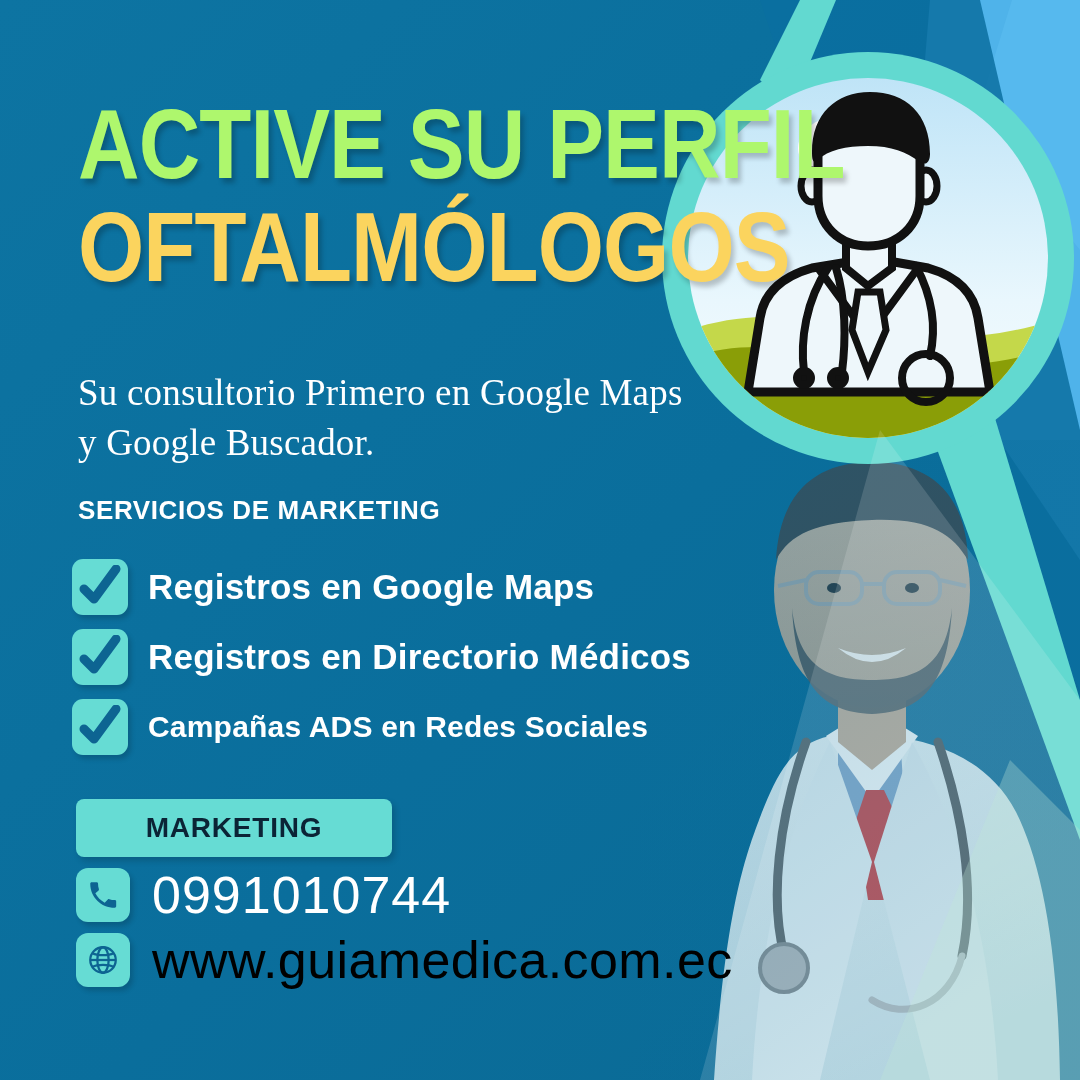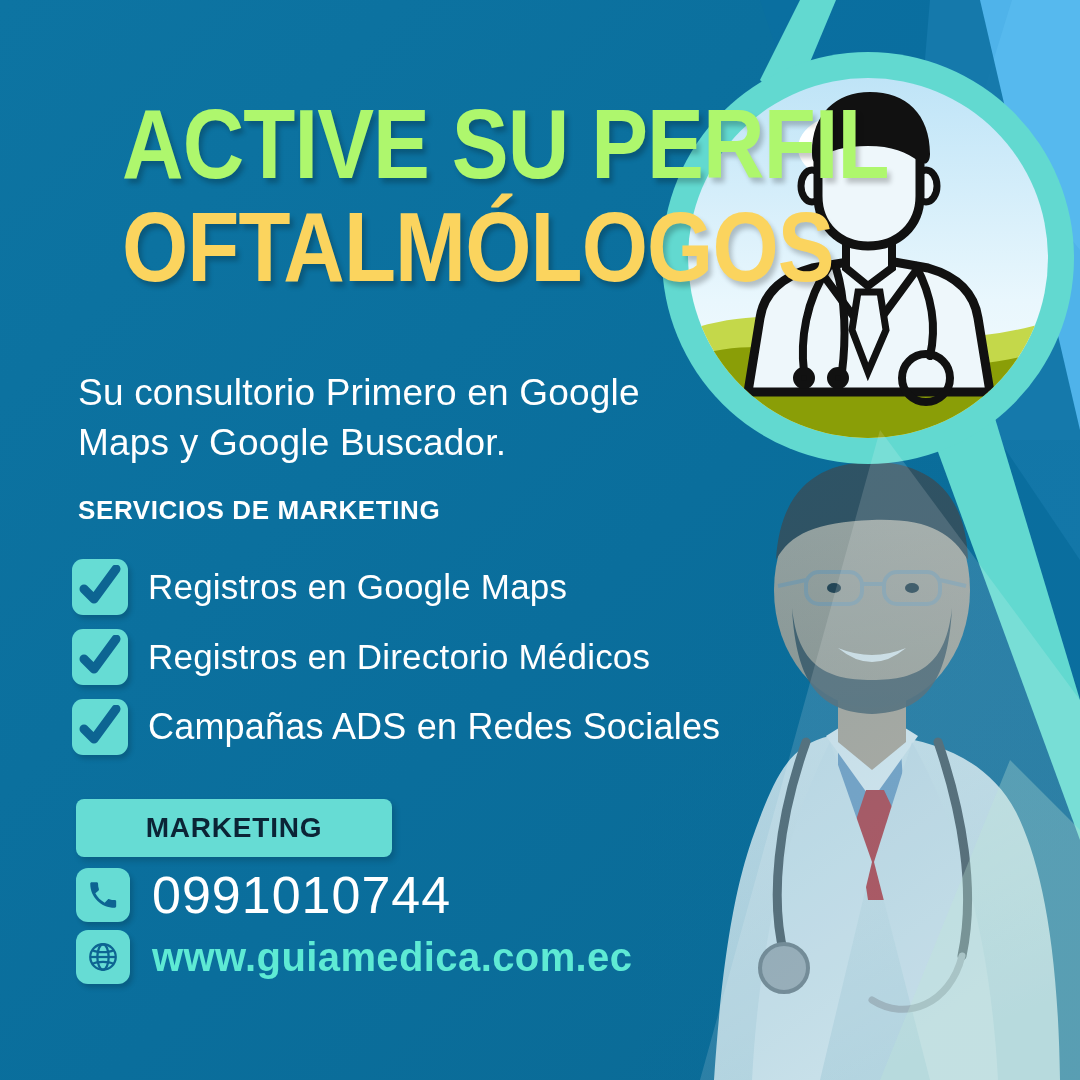--- a/index.html
+++ b/index.html
@@ -28,21 +28,20 @@
     width: 720px;
     height: 1080px;
     z-index: 40;
   }
 
   .headline-wrap {
     position: absolute;
     left: 78px;
     top: 96px;
     width: 620px;
-    margin-left: 44px;
   }
   .headline {
     font-family: "Liberation Sans Narrow", "Liberation Sans", sans-serif;
     font-weight: 700;
     font-size: 96px;
     line-height: 0.96;
     letter-spacing: -1px;
     margin: 0;
     transform: scaleX(0.86);
     transform-origin: left center;
@@ -55,20 +54,21 @@
   .subtitle {
     position: absolute;
     left: 78px;
     top: 368px;
     width: 630px;
     color: #ffffff;
     font-size: 37px;
     line-height: 1.36;
     font-weight: 400;
     letter-spacing: 0.2px;
+    font-family: Liberation Serif, serif;
   }
 
   .section-label {
     position: absolute;
     left: 78px;
     top: 495px;
     color: #ffffff;
     font-size: 26px;
     font-weight: 700;
     letter-spacing: 0.6px;
@@ -94,26 +94,26 @@
     height: 56px;
     border-radius: 11px;
     background: #66dcd4;
     box-shadow: 3px 4px 5px rgba(0,0,0,0.16);
     margin-right: 20px;
   }
   .check-box svg { position: absolute; left: 7px; top: 6px; }
   .check-text {
     color: #ffffff;
     font-size: 35px;
-    font-weight: 400;
+    font-weight: 700;
     letter-spacing: 0.2px;
     white-space: nowrap;
     text-align: center;
   }
-  .check-row.small .check-text { font-size: 36px; }
+  .check-row.small .check-text { font-size: 30px; }
 
   
   .badge {
     position: absolute;
     left: 76px;
     top: 799px;
     width: 316px;
     height: 58px;
     border-radius: 8px;
     background: #66dcd4;
@@ -152,23 +152,23 @@
   }
   .phone-number {
     color: #ffffff;
     font-size: 52px;
     font-weight: 300;
     letter-spacing: 1px;
     line-height: 1;
     white-space: nowrap;
   }
   .website {
-    color: #5eead4;
-    font-size: 40px;
-    font-weight: 700;
+    color: #000000;
+    font-size: 52px;
+    font-weight: 400;
     letter-spacing: 0.4px;
     white-space: nowrap;
   }
 
   
   .magnifier { position: absolute; left: 0; top: 0; z-index: 30; pointer-events: none; }
 
   
   .photo { position: absolute; left: 0; top: 0; z-index: 25; }
   .overlay-bands { position: absolute; left: 0; top: 0; z-index: 32; pointer-events: none; }

